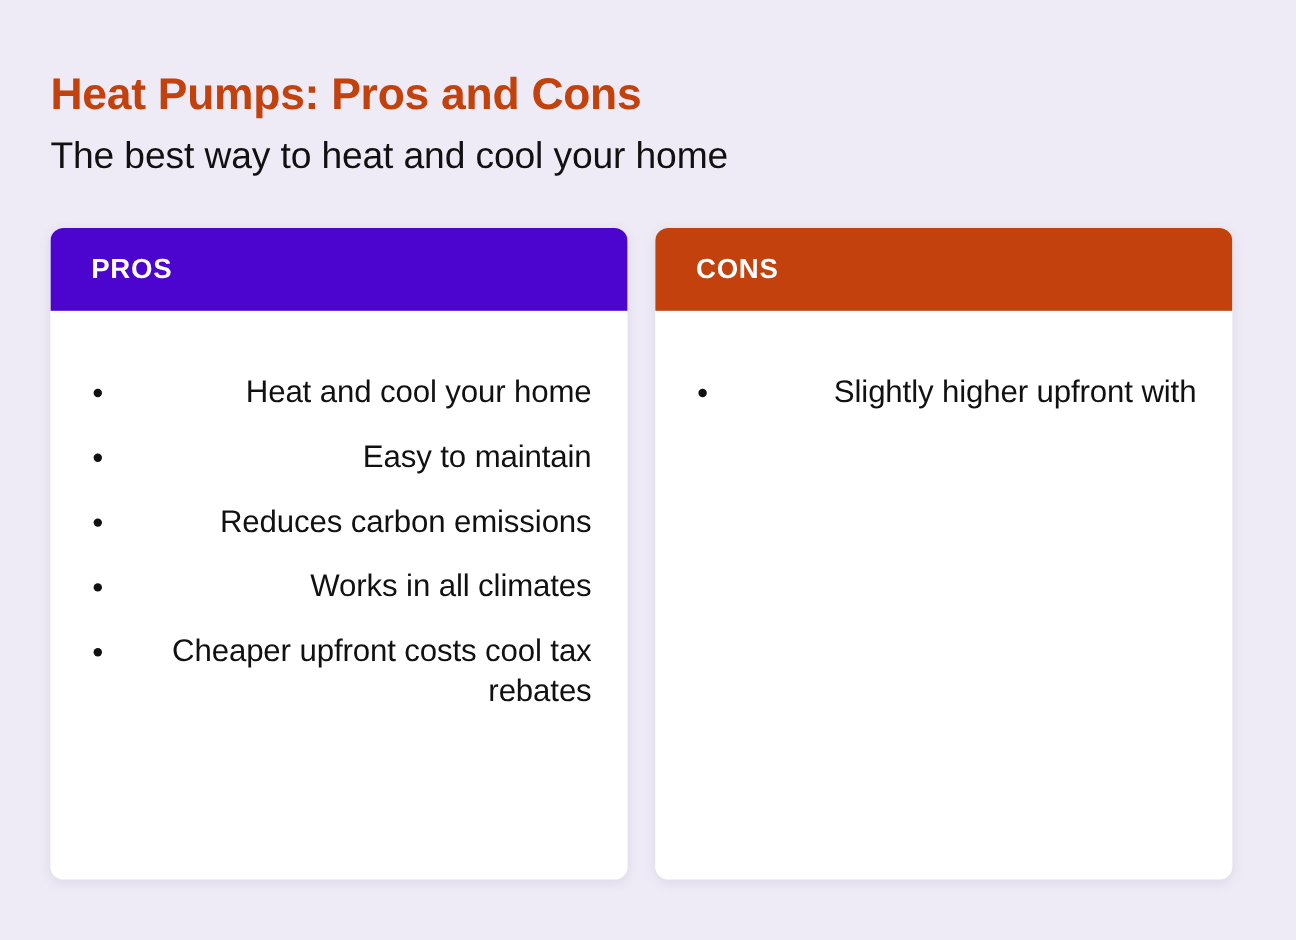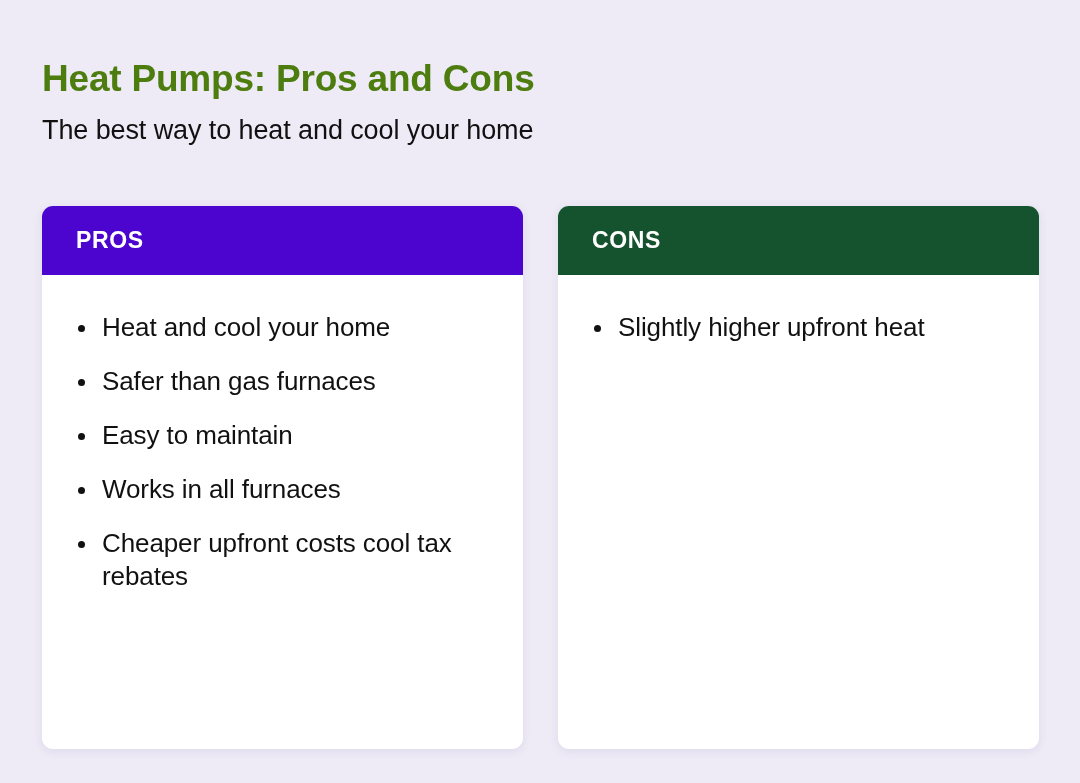--- a/index.html
+++ b/index.html
@@ -27,45 +27,45 @@
   .header-block {
     position: absolute;
     left: 42px;
     top: 56px;
     width: 960px;
   }
 
   .page-title {
     font-size: 37px;
     font-weight: bold;
-    color: #4d7c0f;
+    color: #c2410c;
     letter-spacing: -0.2px;
     line-height: 46px;
     white-space: nowrap;
   }
 
   .page-subtitle {
     margin-top: 9px;
-    font-size: 27px;
+    font-size: 31px;
     font-weight: normal;
     color: #111111;
     line-height: 38px;
     letter-spacing: -0.1px;
     white-space: nowrap;
   }
 
   
   .cards {
     position: absolute;
     left: 42px;
-    top: 206px;
+    top: 190px;
     width: 998px;
     height: 543px;
     display: flex;
-    gap: 35px;
+    gap: 23px;
   }
 
   .card {
     width: 481px;
     height: 543px;
     background: #ffffff;
     border-radius: 11px;
     box-shadow: 0 2px 10px rgba(80, 60, 140, 0.10);
     overflow: hidden;
     display: flex;
@@ -82,21 +82,22 @@
 
   .card-header-title {
     color: #ffffff;
     font-size: 23px;
     font-weight: bold;
     letter-spacing: 0.6px;
   }
 
   .card-body {
     flex: 1 1 auto;
-    padding: 36px 30px 0 30px;
+    padding: 51px 30px 0 30px;
+    text-align: right;
   }
 
   .bullet-list {
     list-style: none;
   }
 
   .bullet-item {
     position: relative;
     padding-left: 30px;
     margin-bottom: 21px;
@@ -129,33 +130,33 @@
 
   <div class="cards">
 
     <div class="card">
       <div class="card-header" style="background: rgb(75, 5, 206);">
         <span class="card-header-title">PROS</span>
       </div>
       <div class="card-body">
         <ul class="bullet-list">
             <li class="bullet-item">Heat and cool your home</li>
-            <li class="bullet-item">Safer than gas furnaces</li>
             <li class="bullet-item">Easy to maintain</li>
-            <li class="bullet-item">Works in all furnaces</li>
+            <li class="bullet-item">Reduces carbon emissions</li>
+            <li class="bullet-item">Works in all climates</li>
             <li class="bullet-item">Cheaper upfront costs cool tax rebates</li>
           </ul>
       </div>
     </div>
 
     <div class="card">
-      <div class="card-header" style="background: #14532d;">
+      <div class="card-header" style="background: #c2410c;">
         <span class="card-header-title">CONS</span>
       </div>
       <div class="card-body">
         <ul class="bullet-list">
-            <li class="bullet-item">Slightly higher upfront heat</li>
+            <li class="bullet-item">Slightly higher upfront with</li>
           </ul>
       </div>
     </div>
 
   </div>
 </div>
 
 </body></html>

